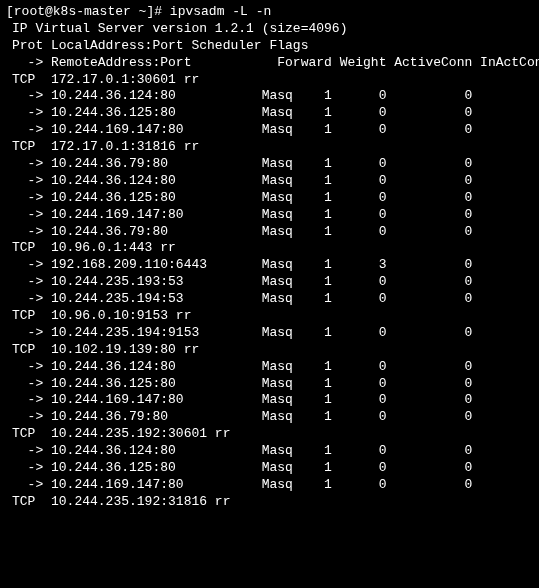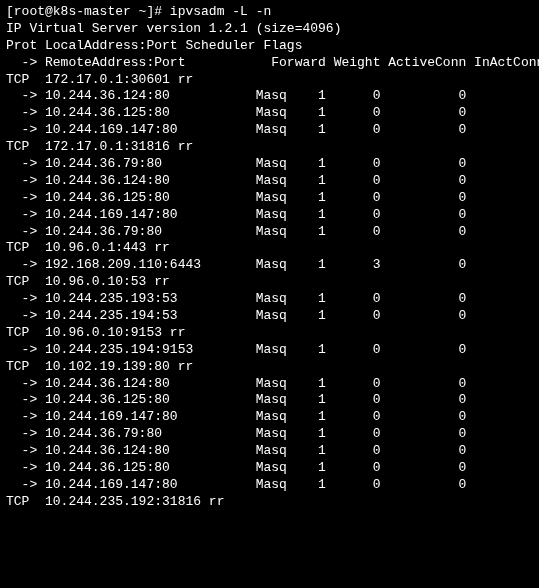--- a/index.html
+++ b/index.html
@@ -11,20 +11,21 @@
       background-color: #000000;
       color: #ffffff;
       font-family: 'Courier New', Consolas, monospace;
       font-size: 13px;
       line-height: 1.3;
       padding: 4px 6px;
       width: 539px;
     }
     .line {
       white-space: pre;
+      margin-left: 6px;
     }
     .prompt {
       white-space: pre;
       font-family: Liberation Mono, monospace;
     }
   </style>
 </head>
 <body>
 
 <div class="terminal">
@@ -38,28 +39,28 @@
       <div class="line">  -&gt; 10.244.36.125:80           Masq    1      0          0</div>
       <div class="line">  -&gt; 10.244.169.147:80          Masq    1      0          0</div>
       <div class="line">TCP  172.17.0.1:31816 rr</div>
       <div class="line">  -&gt; 10.244.36.79:80            Masq    1      0          0</div>
       <div class="line">  -&gt; 10.244.36.124:80           Masq    1      0          0</div>
       <div class="line">  -&gt; 10.244.36.125:80           Masq    1      0          0</div>
       <div class="line">  -&gt; 10.244.169.147:80          Masq    1      0          0</div>
       <div class="line">  -&gt; 10.244.36.79:80            Masq    1      0          0</div>
       <div class="line">TCP  10.96.0.1:443 rr</div>
       <div class="line">  -&gt; 192.168.209.110:6443       Masq    1      3          0</div>
-      <div class="line">TCP  10.96.0.10:53 rr</div>
       <div class="line">  -&gt; 10.244.235.193:53          Masq    1      0          0</div>
       <div class="line">  -&gt; 10.244.235.194:53          Masq    1      0          0</div>
       <div class="line">TCP  10.96.0.10:9153 rr</div>
       <div class="line">  -&gt; 10.244.235.194:9153        Masq    1      0          0</div>
       <div class="line">TCP  10.102.19.139:80 rr</div>
       <div class="line">  -&gt; 10.244.36.124:80           Masq    1      0          0</div>
       <div class="line">  -&gt; 10.244.36.125:80           Masq    1      0          0</div>
       <div class="line">  -&gt; 10.244.169.147:80          Masq    1      0          0</div>
       <div class="line">  -&gt; 10.244.36.79:80            Masq    1      0          0</div>
+      <div class="line">TCP  10.244.235.192:30601 rr</div>
       <div class="line">  -&gt; 10.244.36.124:80           Masq    1      0          0</div>
       <div class="line">  -&gt; 10.244.36.125:80           Masq    1      0          0</div>
       <div class="line">  -&gt; 10.244.169.147:80          Masq    1      0          0</div>
       <div class="line">TCP  10.244.235.192:31816 rr</div>
     </div>
 </div>
 
 </body></html>

